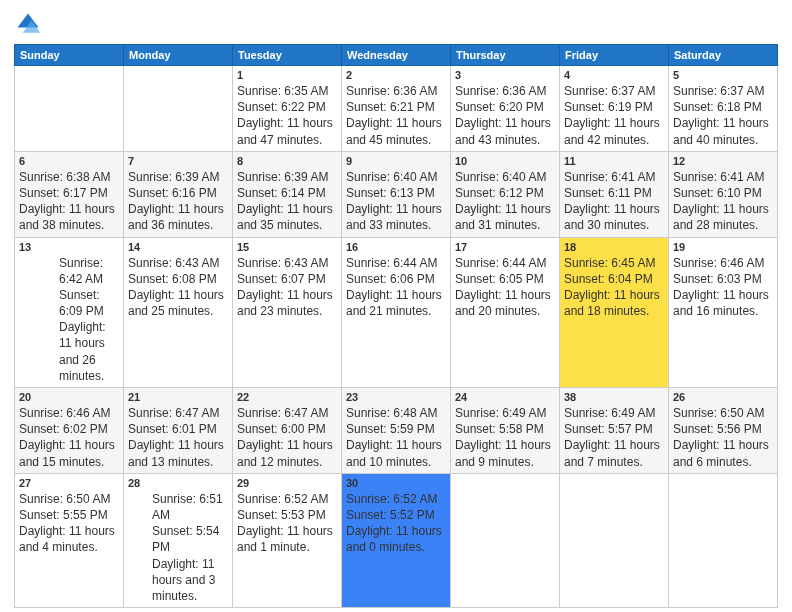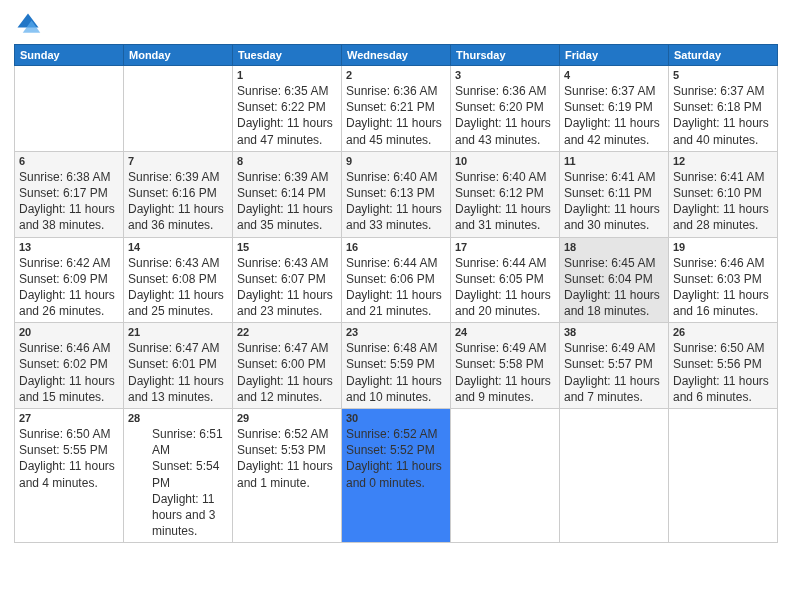--- a/index.html
+++ b/index.html
@@ -211,21 +211,21 @@
           <td style="background: rgb(245, 245, 245);">
             <span class="day-num">12</span>
             <div class="day-info" style="white-space: pre-line;">Sunrise: 6:41 AM
 Sunset: 6:10 PM
 Daylight: 11 hours and 28 minutes.</div>
           </td>
         </tr>
         <tr>
           <td style="background: rgb(255, 255, 255);">
             <span class="day-num">13</span>
-            <div class="day-info" style="white-space: pre-line;">Sunrise: 6:42 AM
+            <div class="day-info" style="white-space: pre-line; margin-left: 40px;">Sunrise: 6:42 AM
 Sunset: 6:09 PM
 Daylight: 11 hours and 26 minutes.</div>
           </td>
           <td style="background: rgb(255, 255, 255);">
             <span class="day-num">14</span>
             <div class="day-info" style="white-space: pre-line;">Sunrise: 6:43 AM
 Sunset: 6:08 PM
 Daylight: 11 hours and 25 minutes.</div>
           </td>
           <td style="background: rgb(255, 255, 255); margin-left: 44px;">
@@ -239,21 +239,21 @@
             <div class="day-info" style="white-space: pre-line;">Sunrise: 6:44 AM
 Sunset: 6:06 PM
 Daylight: 11 hours and 21 minutes.</div>
           </td>
           <td style="background: rgb(255, 255, 255);">
             <span class="day-num">17</span>
             <div class="day-info" style="white-space: pre-line;">Sunrise: 6:44 AM
 Sunset: 6:05 PM
 Daylight: 11 hours and 20 minutes.</div>
           </td>
-          <td style="background: #e5e5e5;">
+          <td style="background: #fde047;">
             <span class="day-num">18</span>
             <div class="day-info" style="white-space: pre-line;">Sunrise: 6:45 AM
 Sunset: 6:04 PM
 Daylight: 11 hours and 18 minutes.</div>
           </td>
           <td style="background: rgb(255, 255, 255);">
             <span class="day-num">19</span>
             <div class="day-info" style="white-space: pre-line;">Sunrise: 6:46 AM
 Sunset: 6:03 PM
 Daylight: 11 hours and 16 minutes.</div>

